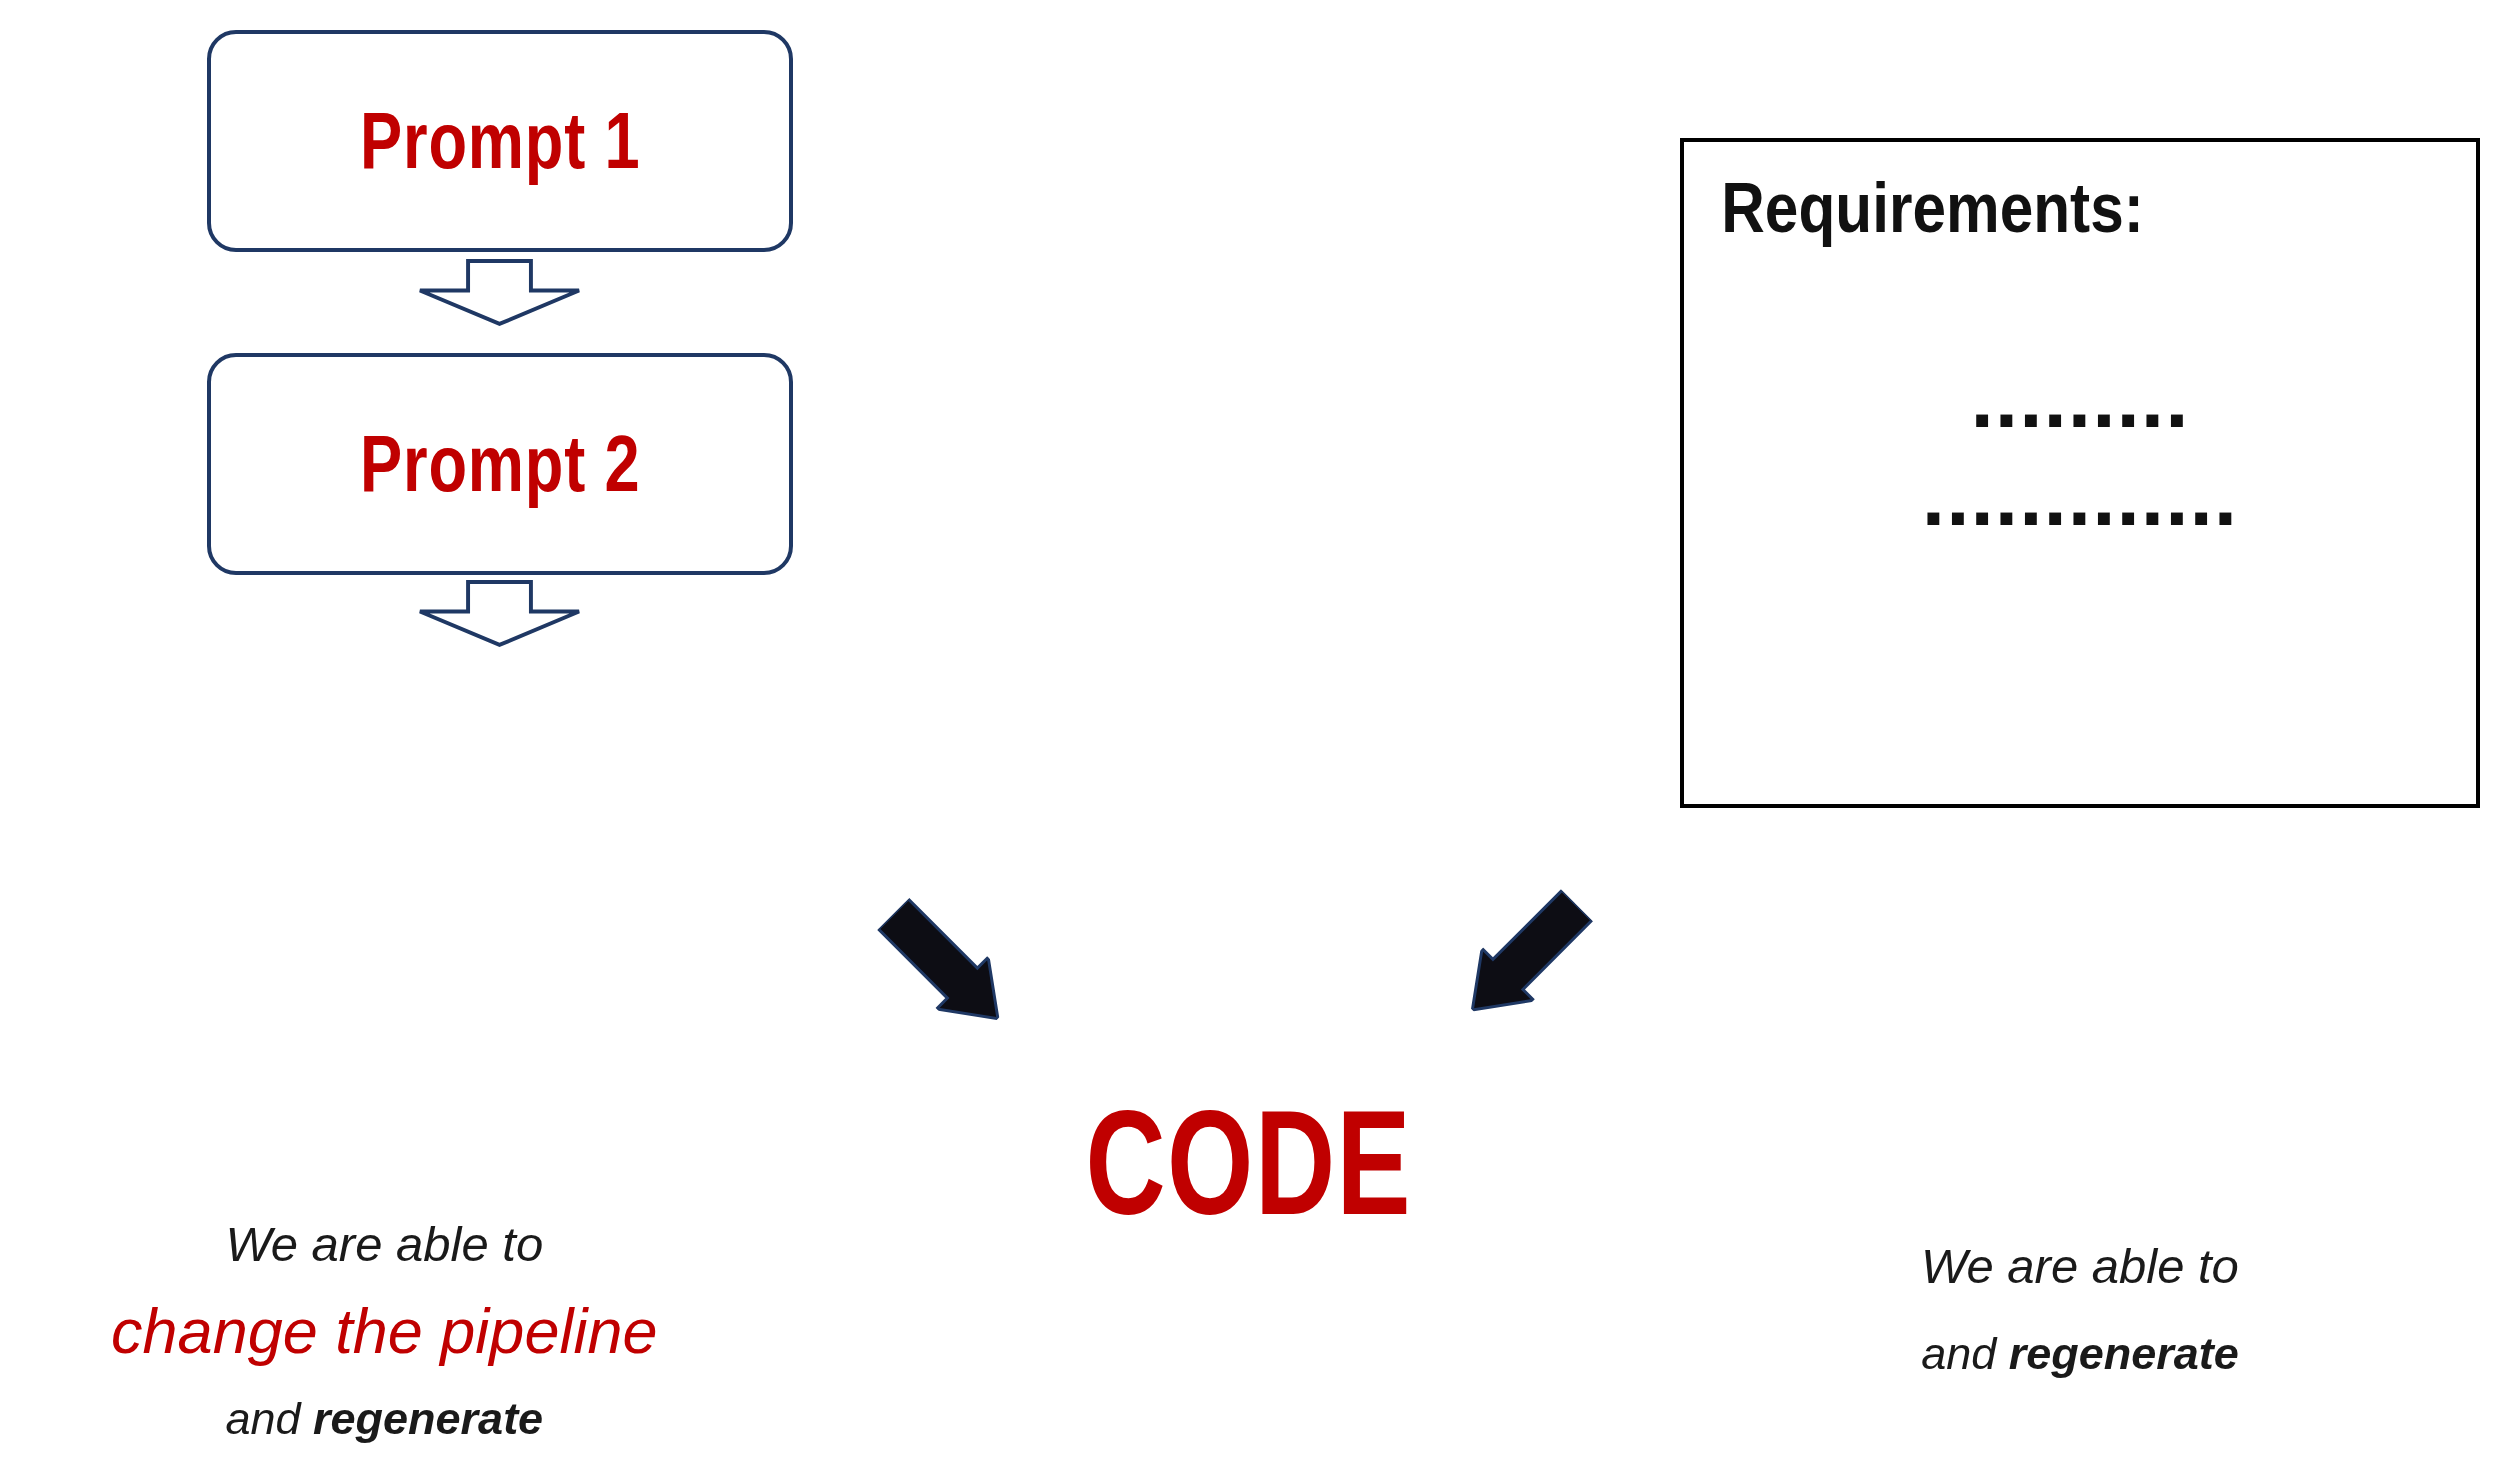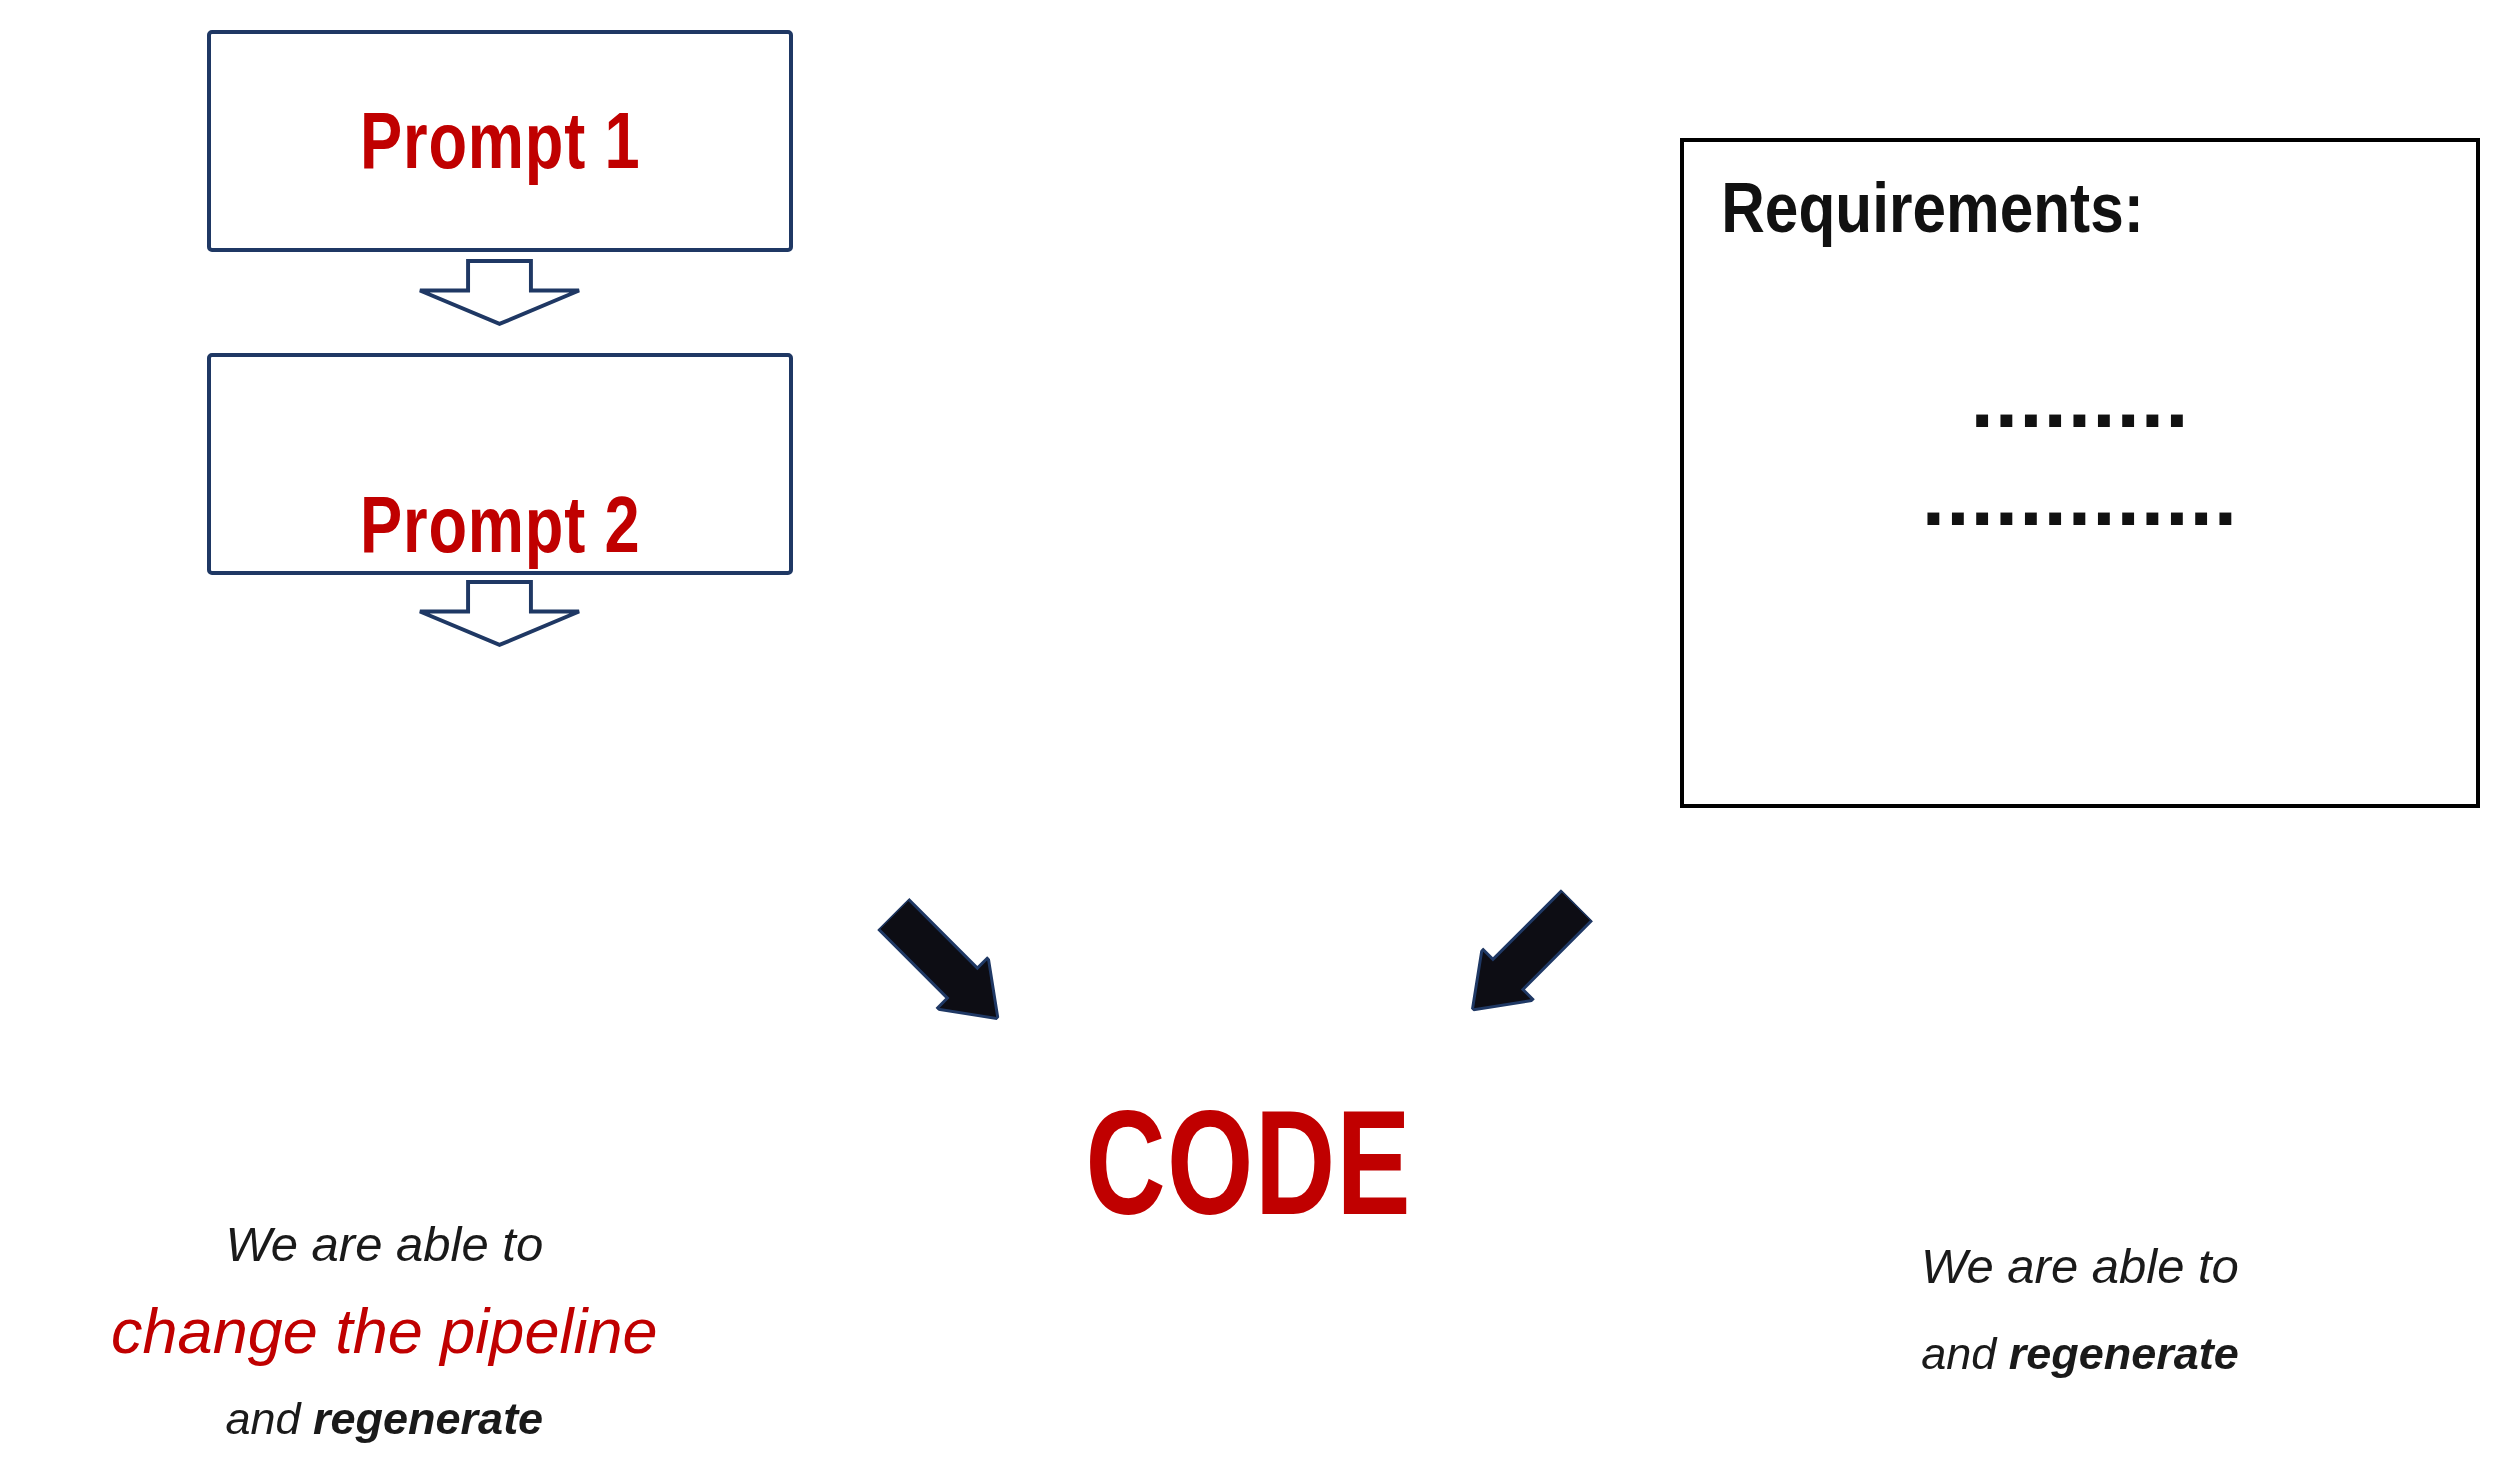--- a/index.html
+++ b/index.html
@@ -23,28 +23,28 @@
   }
 
   
   .prompt-box {
     position: absolute;
     left: 207px;
     width: 586px;
     height: 222px;
     box-sizing: border-box;
     border: 4.9px solid #1f3864;
-    border-radius: 5px;
+    border-radius: 29px;
     background: #ffffff;
     display: flex;
     align-items: center;
     justify-content: center;
   }
   .prompt-box.b1 { top: 29.6px; }
-  .prompt-box.b2 { top: 353px; align-items: flex-end; }
+  .prompt-box.b2 { top: 353px; }
   .prompt-box.b3 { top: 678px; }
   .prompt-label {
     display: inline-block;
     font-size: 79px;
     font-weight: bold;
     color: #c00000;
     transform: scaleX(0.80);
     transform-origin: center;
     white-space: nowrap;
     letter-spacing: 1px;

